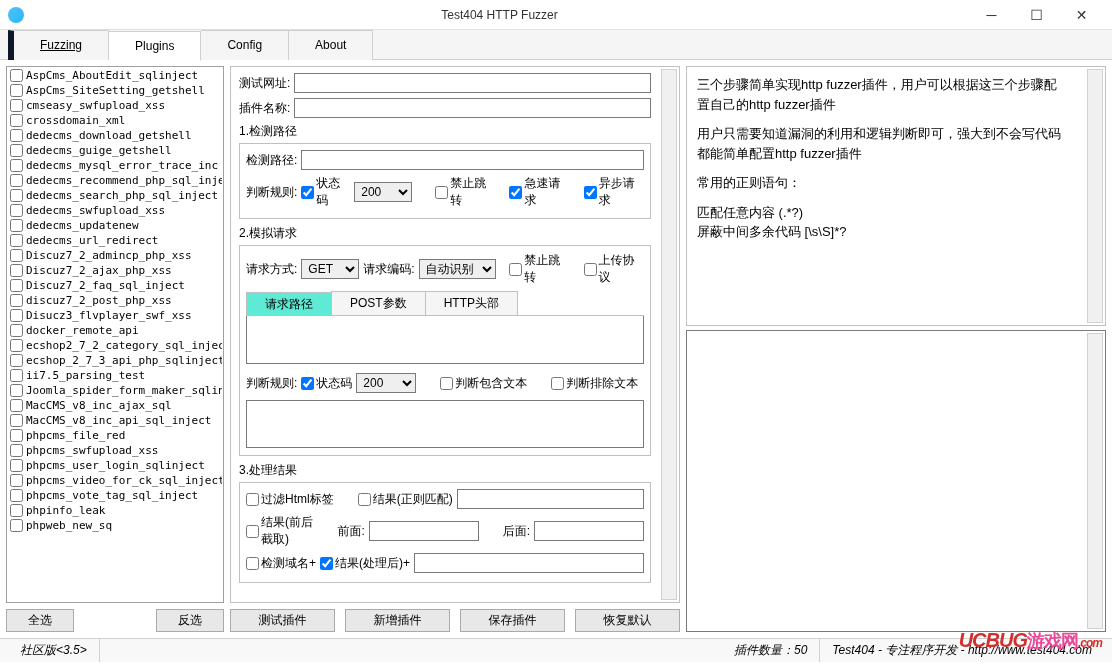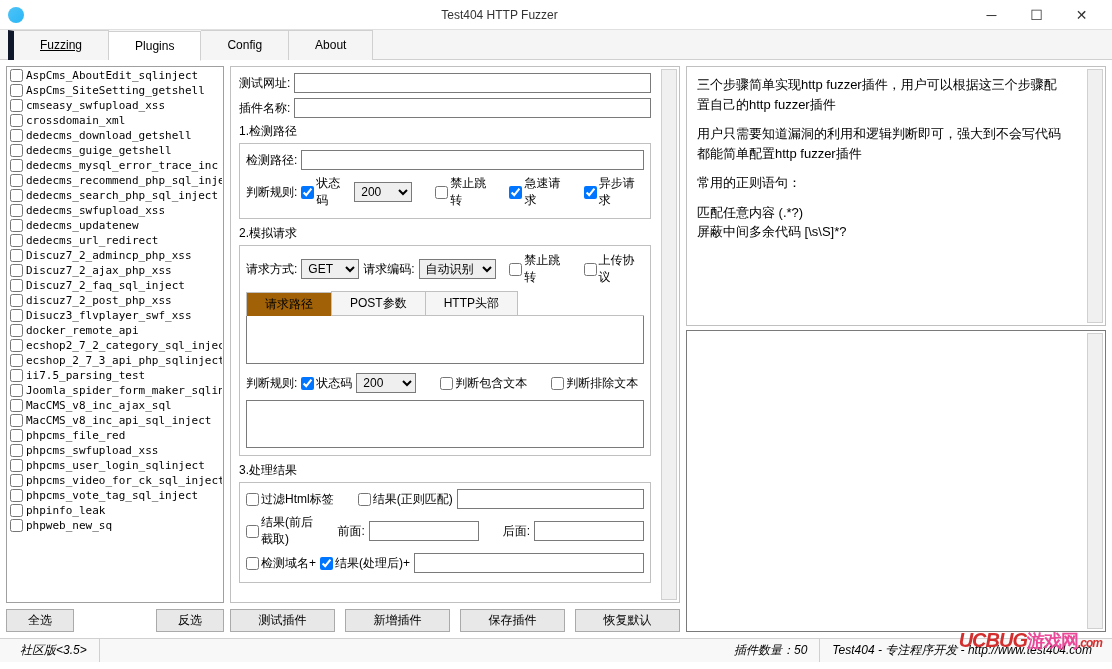--- a/index.html
+++ b/index.html
@@ -26,21 +26,21 @@
 .row label { font-size: 12px; white-space: nowrap; }
 .row input[type=text] { flex: 1; border: 1px solid #7a7a7a; height: 20px; padding: 0 3px; font-size: 12px; }
 .row select { border: 1px solid #7a7a7a; height: 20px; font-size: 12px; padding: 0 2px; }
 .section-label { font-size: 12px; margin: 4px 0 3px 0; }
 .fieldset { border: 1px solid #c0c0c0; padding: 6px 6px 4px 6px; margin-bottom: 6px; position: relative; }
 .fieldset-inner { width: 412px; }
 .chk { display: inline-flex; align-items: center; gap: 2px; font-size: 12px; }
 .chk input { margin: 0; }
 .sub-tabs { display: flex; border-bottom: 1px solid #c0c0c0; margin-top: 4px; }
 .sub-tab { padding: 3px 18px; border: 1px solid #c0c0c0; border-bottom: none; background: #f5f5f5; font-size: 12px; cursor: pointer; margin-right: -1px; }
-.sub-tab.active { background: #a16207; position: relative; top: 1px; }
+.sub-tab.active { background: #5eead4; position: relative; top: 1px; }
 .textarea { width: 100%; height: 48px; border: 1px solid #7a7a7a; border-top: none; resize: none; font-size: 12px; padding: 2px; }
 .textarea2 { width: 100%; height: 48px; border: 1px solid #7a7a7a; resize: none; font-size: 12px; padding: 2px; margin-top:2px;}
 .mid-buttons { display: flex; gap: 10px; margin-top: 6px; }
 .mid-buttons .btn { flex: 1; width: auto; }
 .right-panel { flex: 1; display: flex; flex-direction: column; gap: 4px; position: relative; }
 .desc-box { border: 1px solid #c0c0c0; padding: 8px 10px; height: 260px; position: relative; }
 .desc-box::after { content:''; position:absolute; right:2px; top:2px; bottom:2px; width:14px; background:#f0f0f0; border:1px solid #d0d0d0;}
 .desc-title { color: #1a9e1a; font-weight: bold; font-size: 14px; margin-bottom: 10px; }
 .desc-box p { font-size: 13px; line-height: 1.5; margin-bottom: 10px; max-width: 370px;}
 .result-box { flex: 1; border: 1px solid #7a7a7a; position: relative; }

